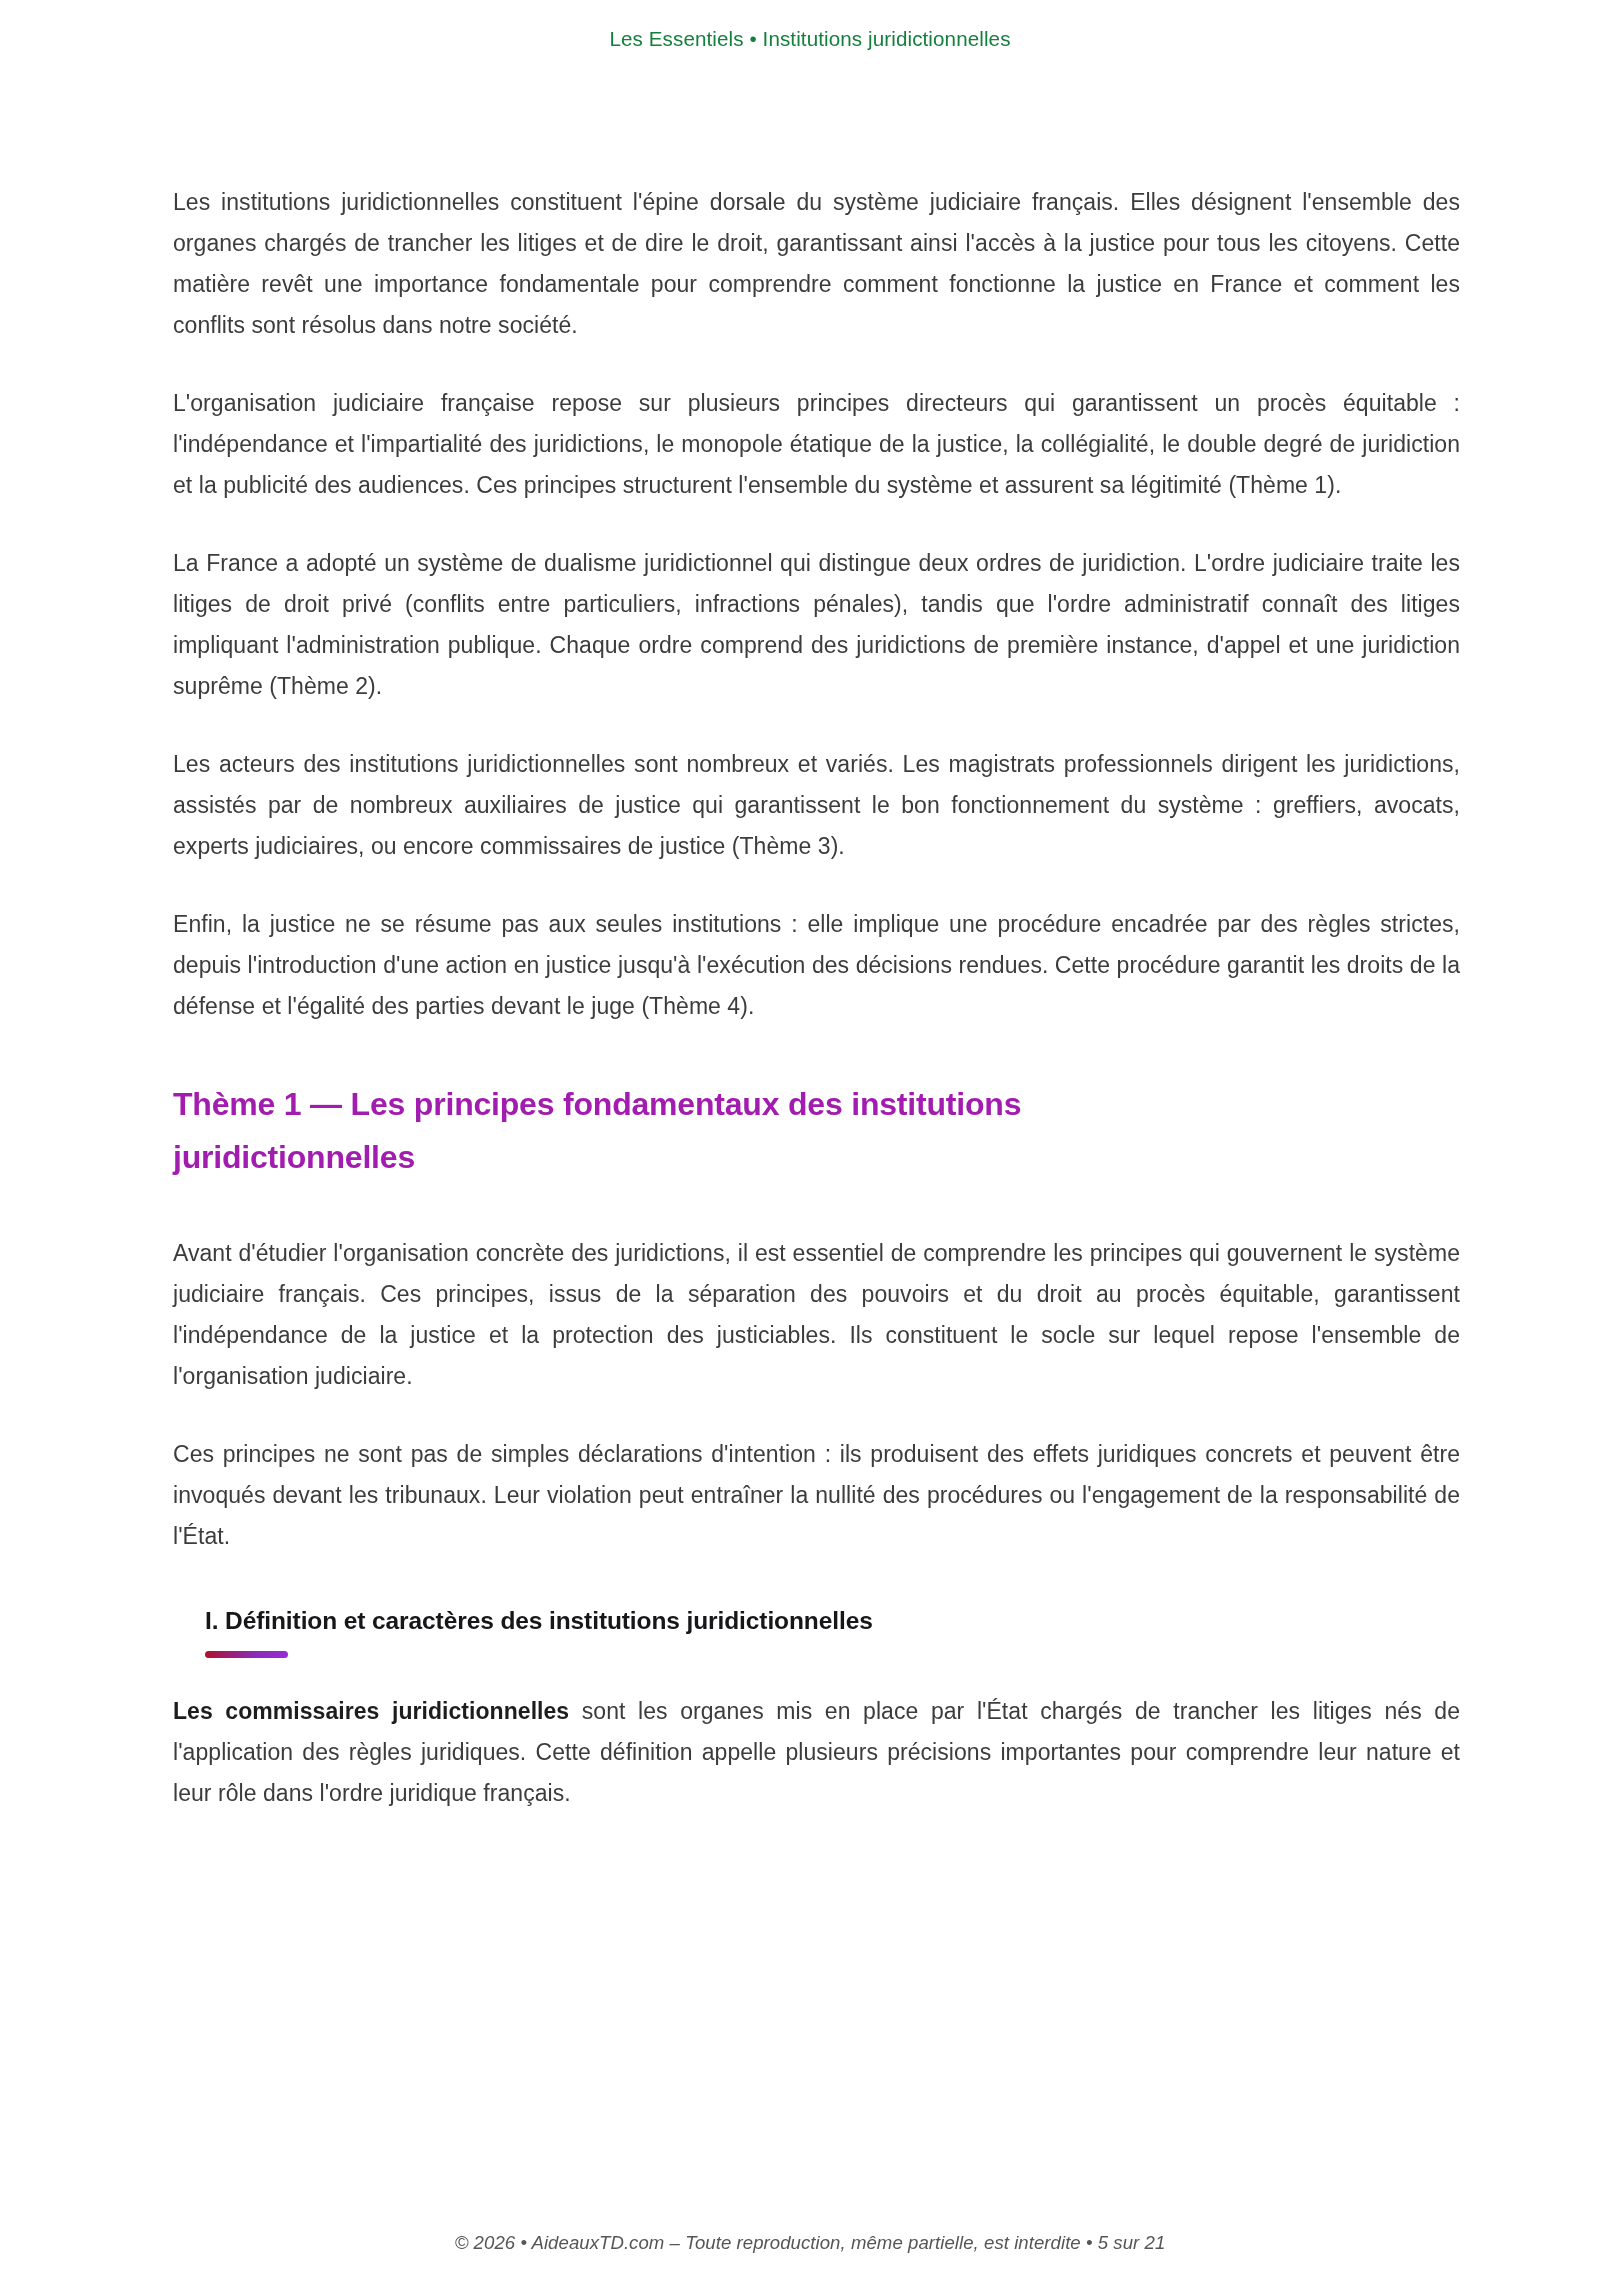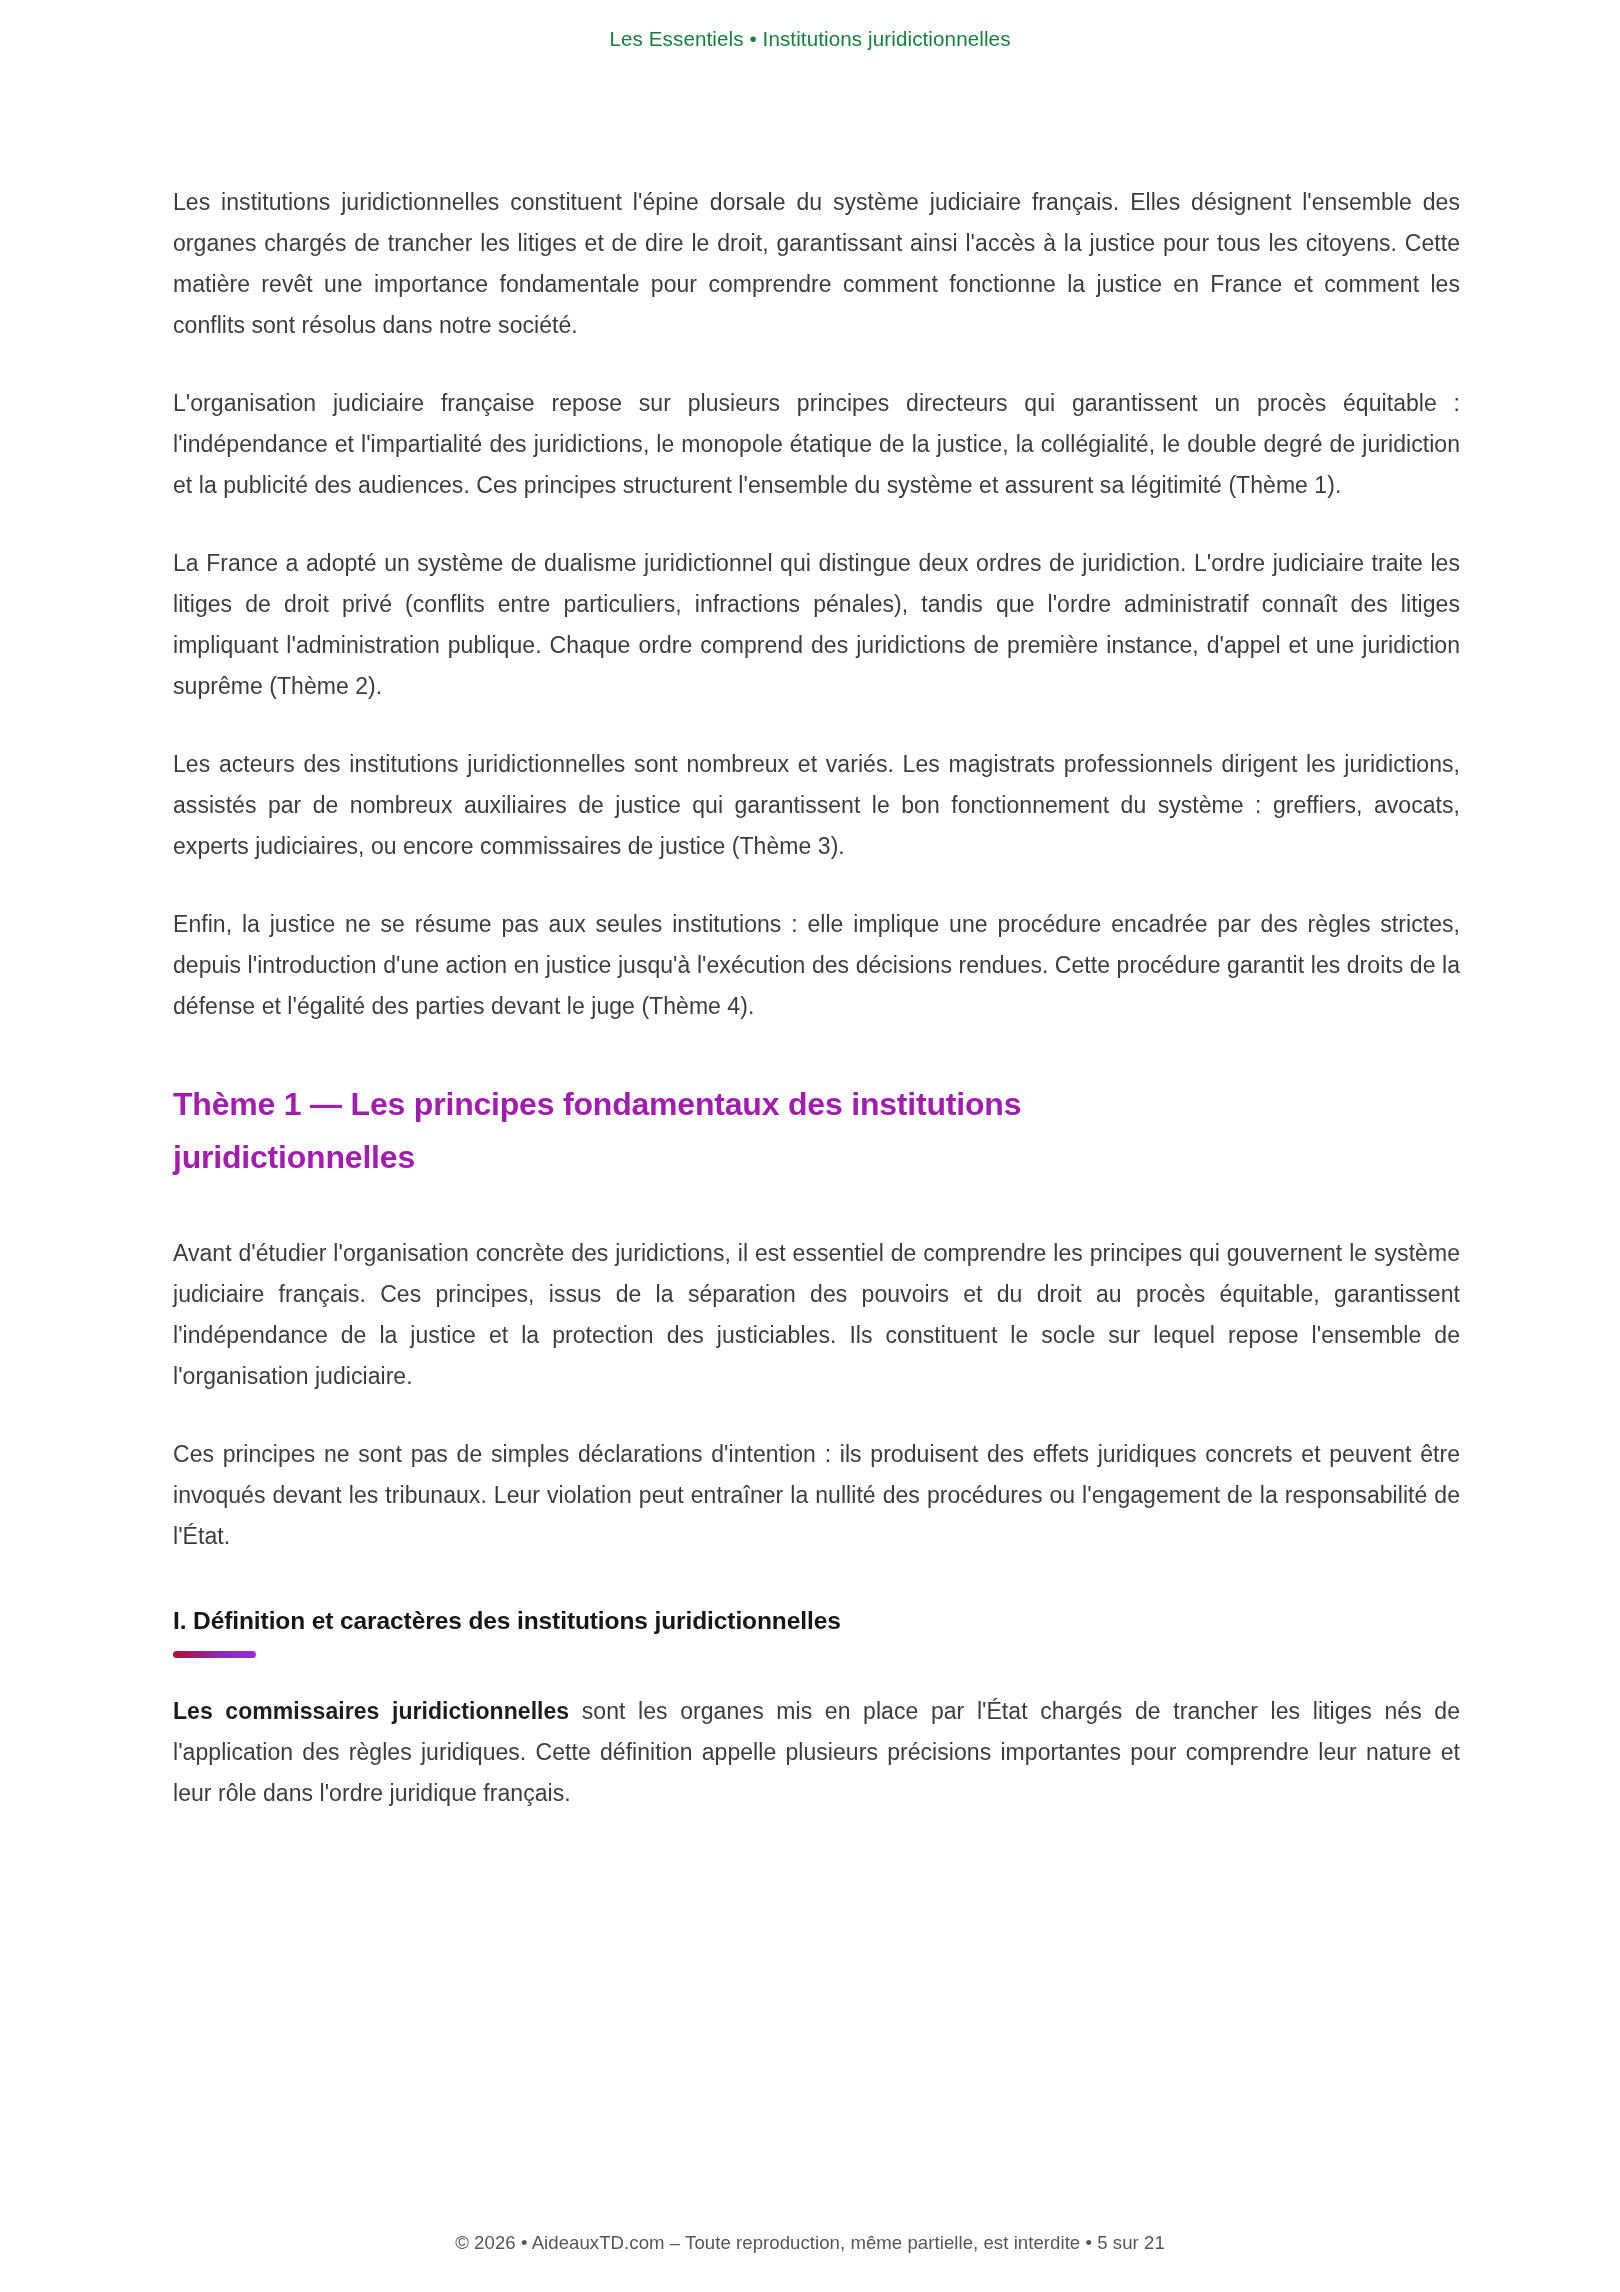--- a/index.html
+++ b/index.html
@@ -77,20 +77,21 @@
 
   .theme-heading-block {
     margin-top: 51px;
     margin-bottom: 49px;
   }
 
   
   .sub-heading-block {
     margin-top: 47px;
     margin-bottom: 33px;
+    margin-left: 32px;
   }
 
   h3.sub-heading {
     margin: 0 0 13.7px 0;
     padding: 0;
     font-size: 24.5px;
     line-height: 33px;
     font-weight: bold;
     color: #17171a;
     letter-spacing: -0.1px;
@@ -104,20 +105,21 @@
     background: linear-gradient(90deg, #b0102f 0%, #8a2bb8 60%, #9a2bd6 100%);
   }
 
   
   .page-footer {
     position: absolute;
     bottom: 39px;
     left: 0;
     right: 0;
     text-align: center;
+    font-style: italic;
     font-size: 18.6px;
     color: #565656;
     letter-spacing: 0.05px;
     font-family: "Liberation Sans", sans-serif;
   }
 </style>
 </head>
 <body>
 
 <div class="page">

